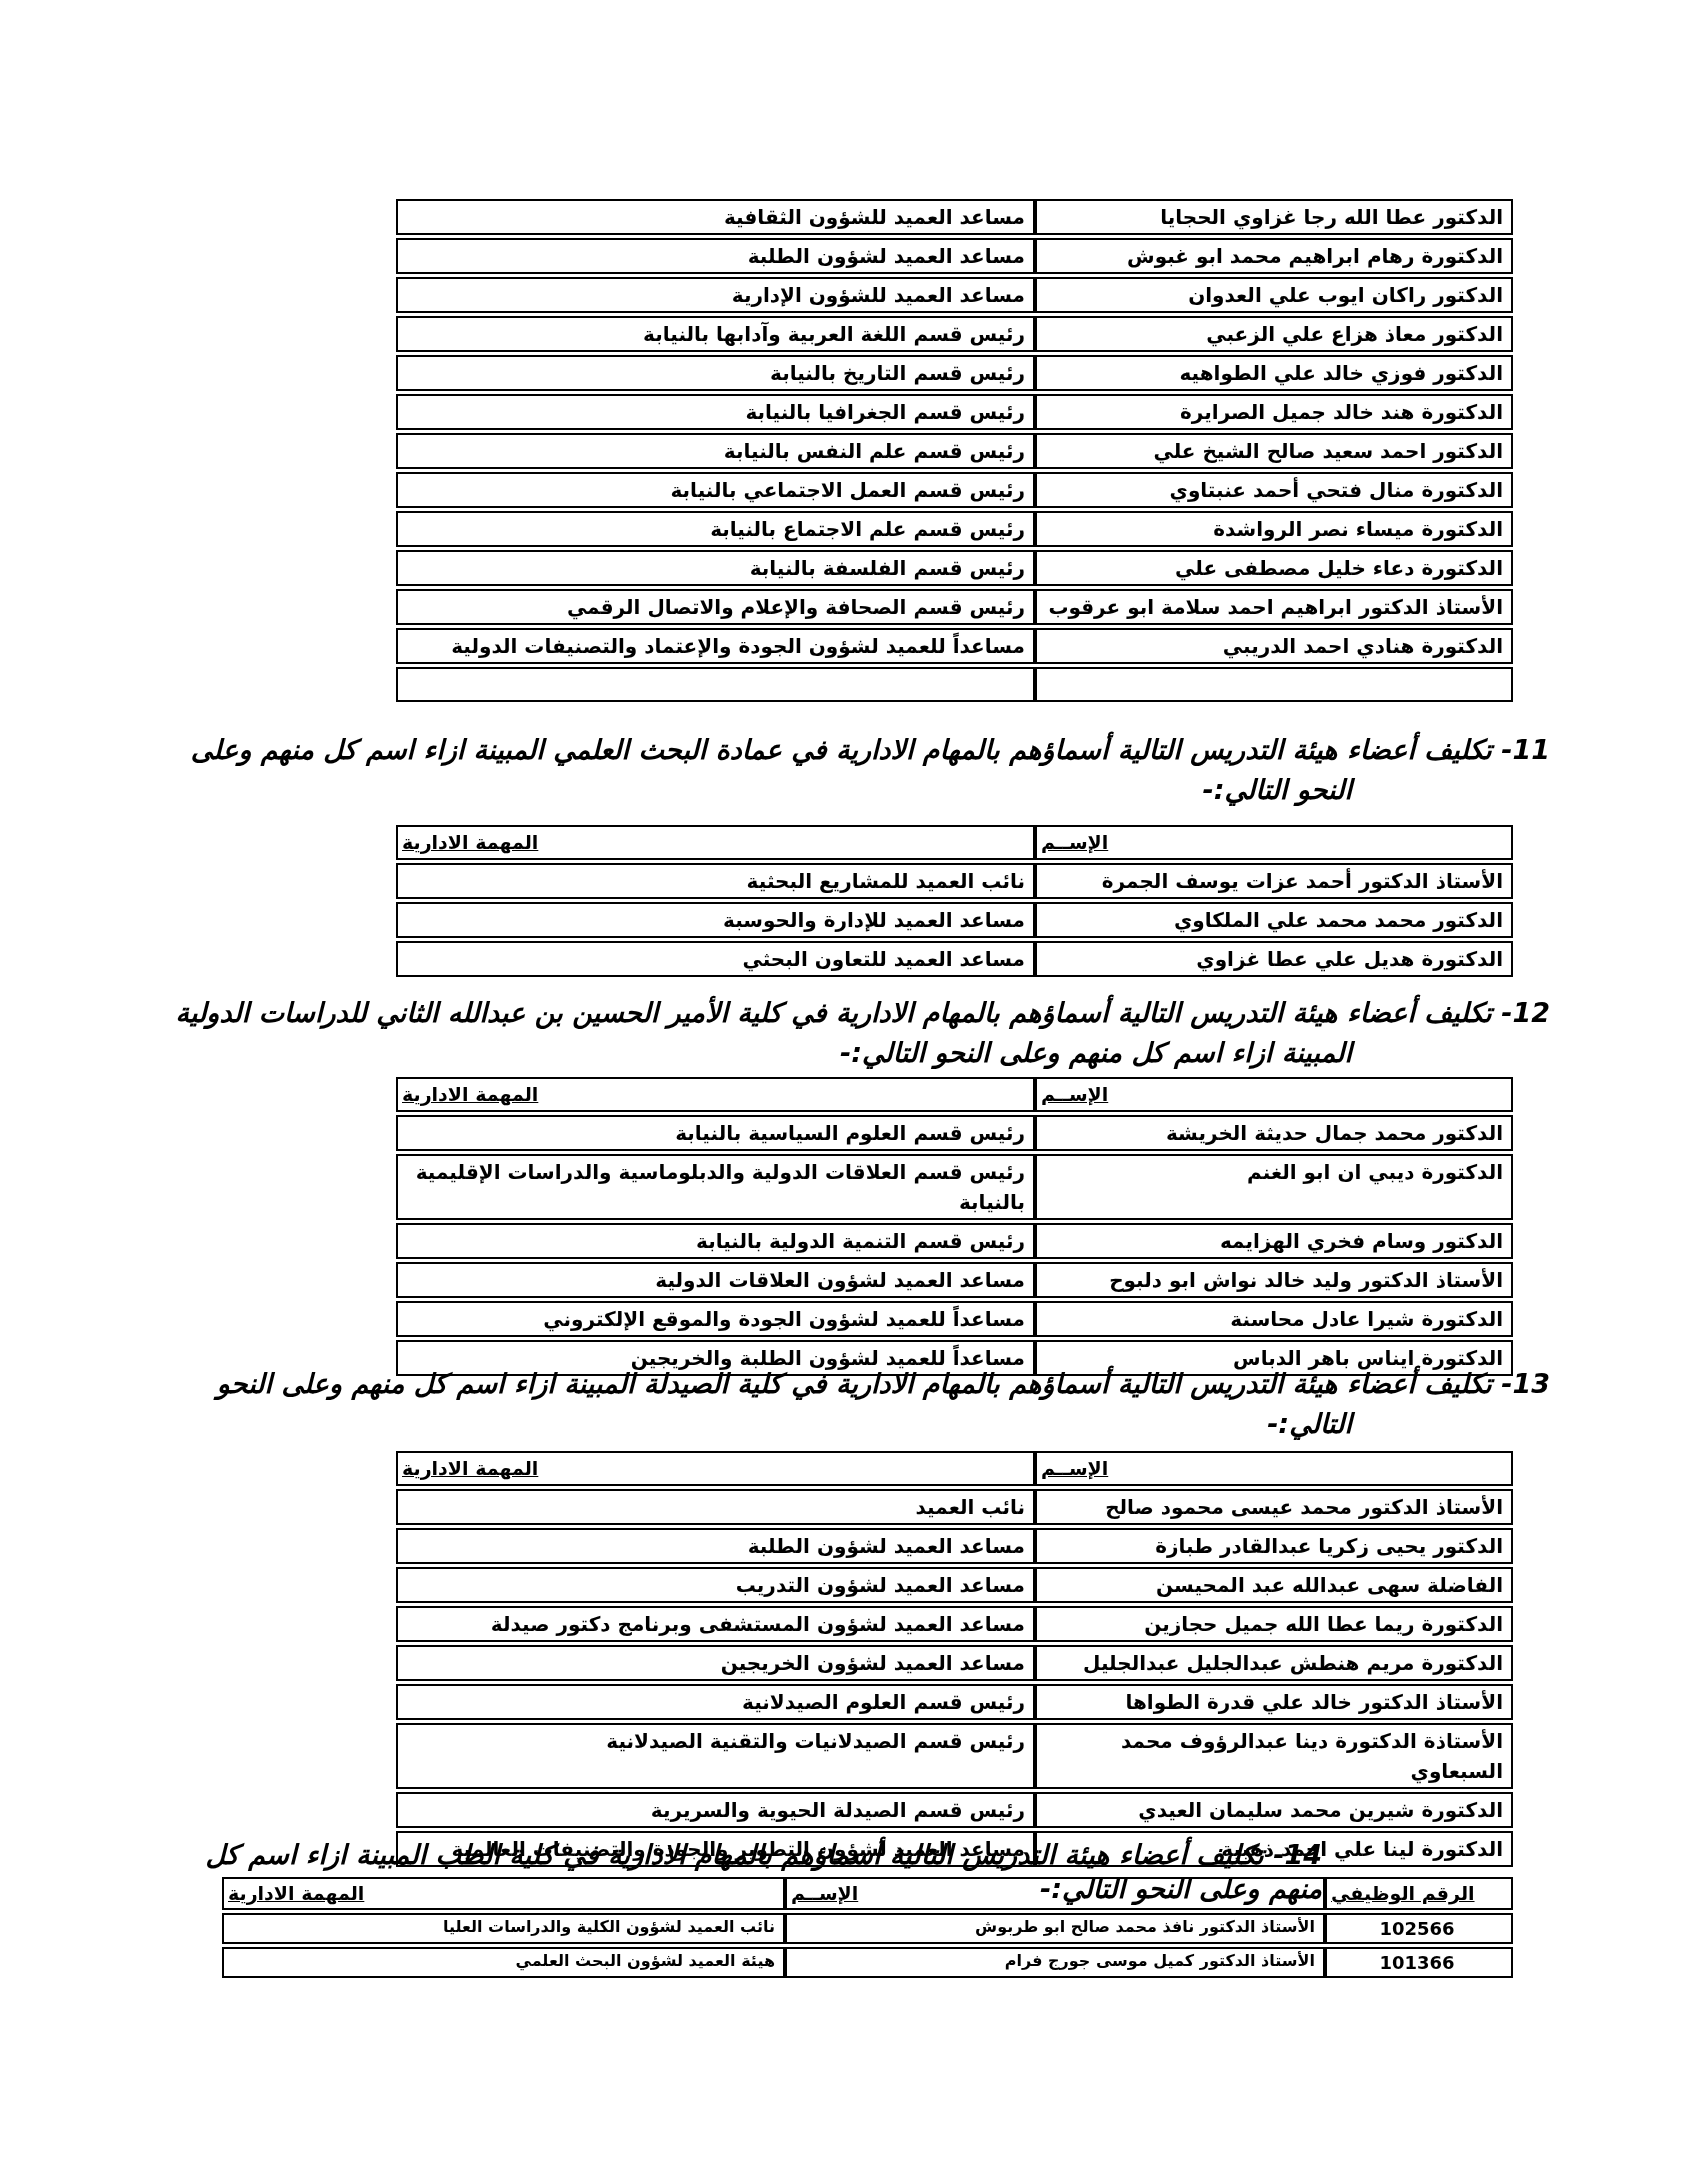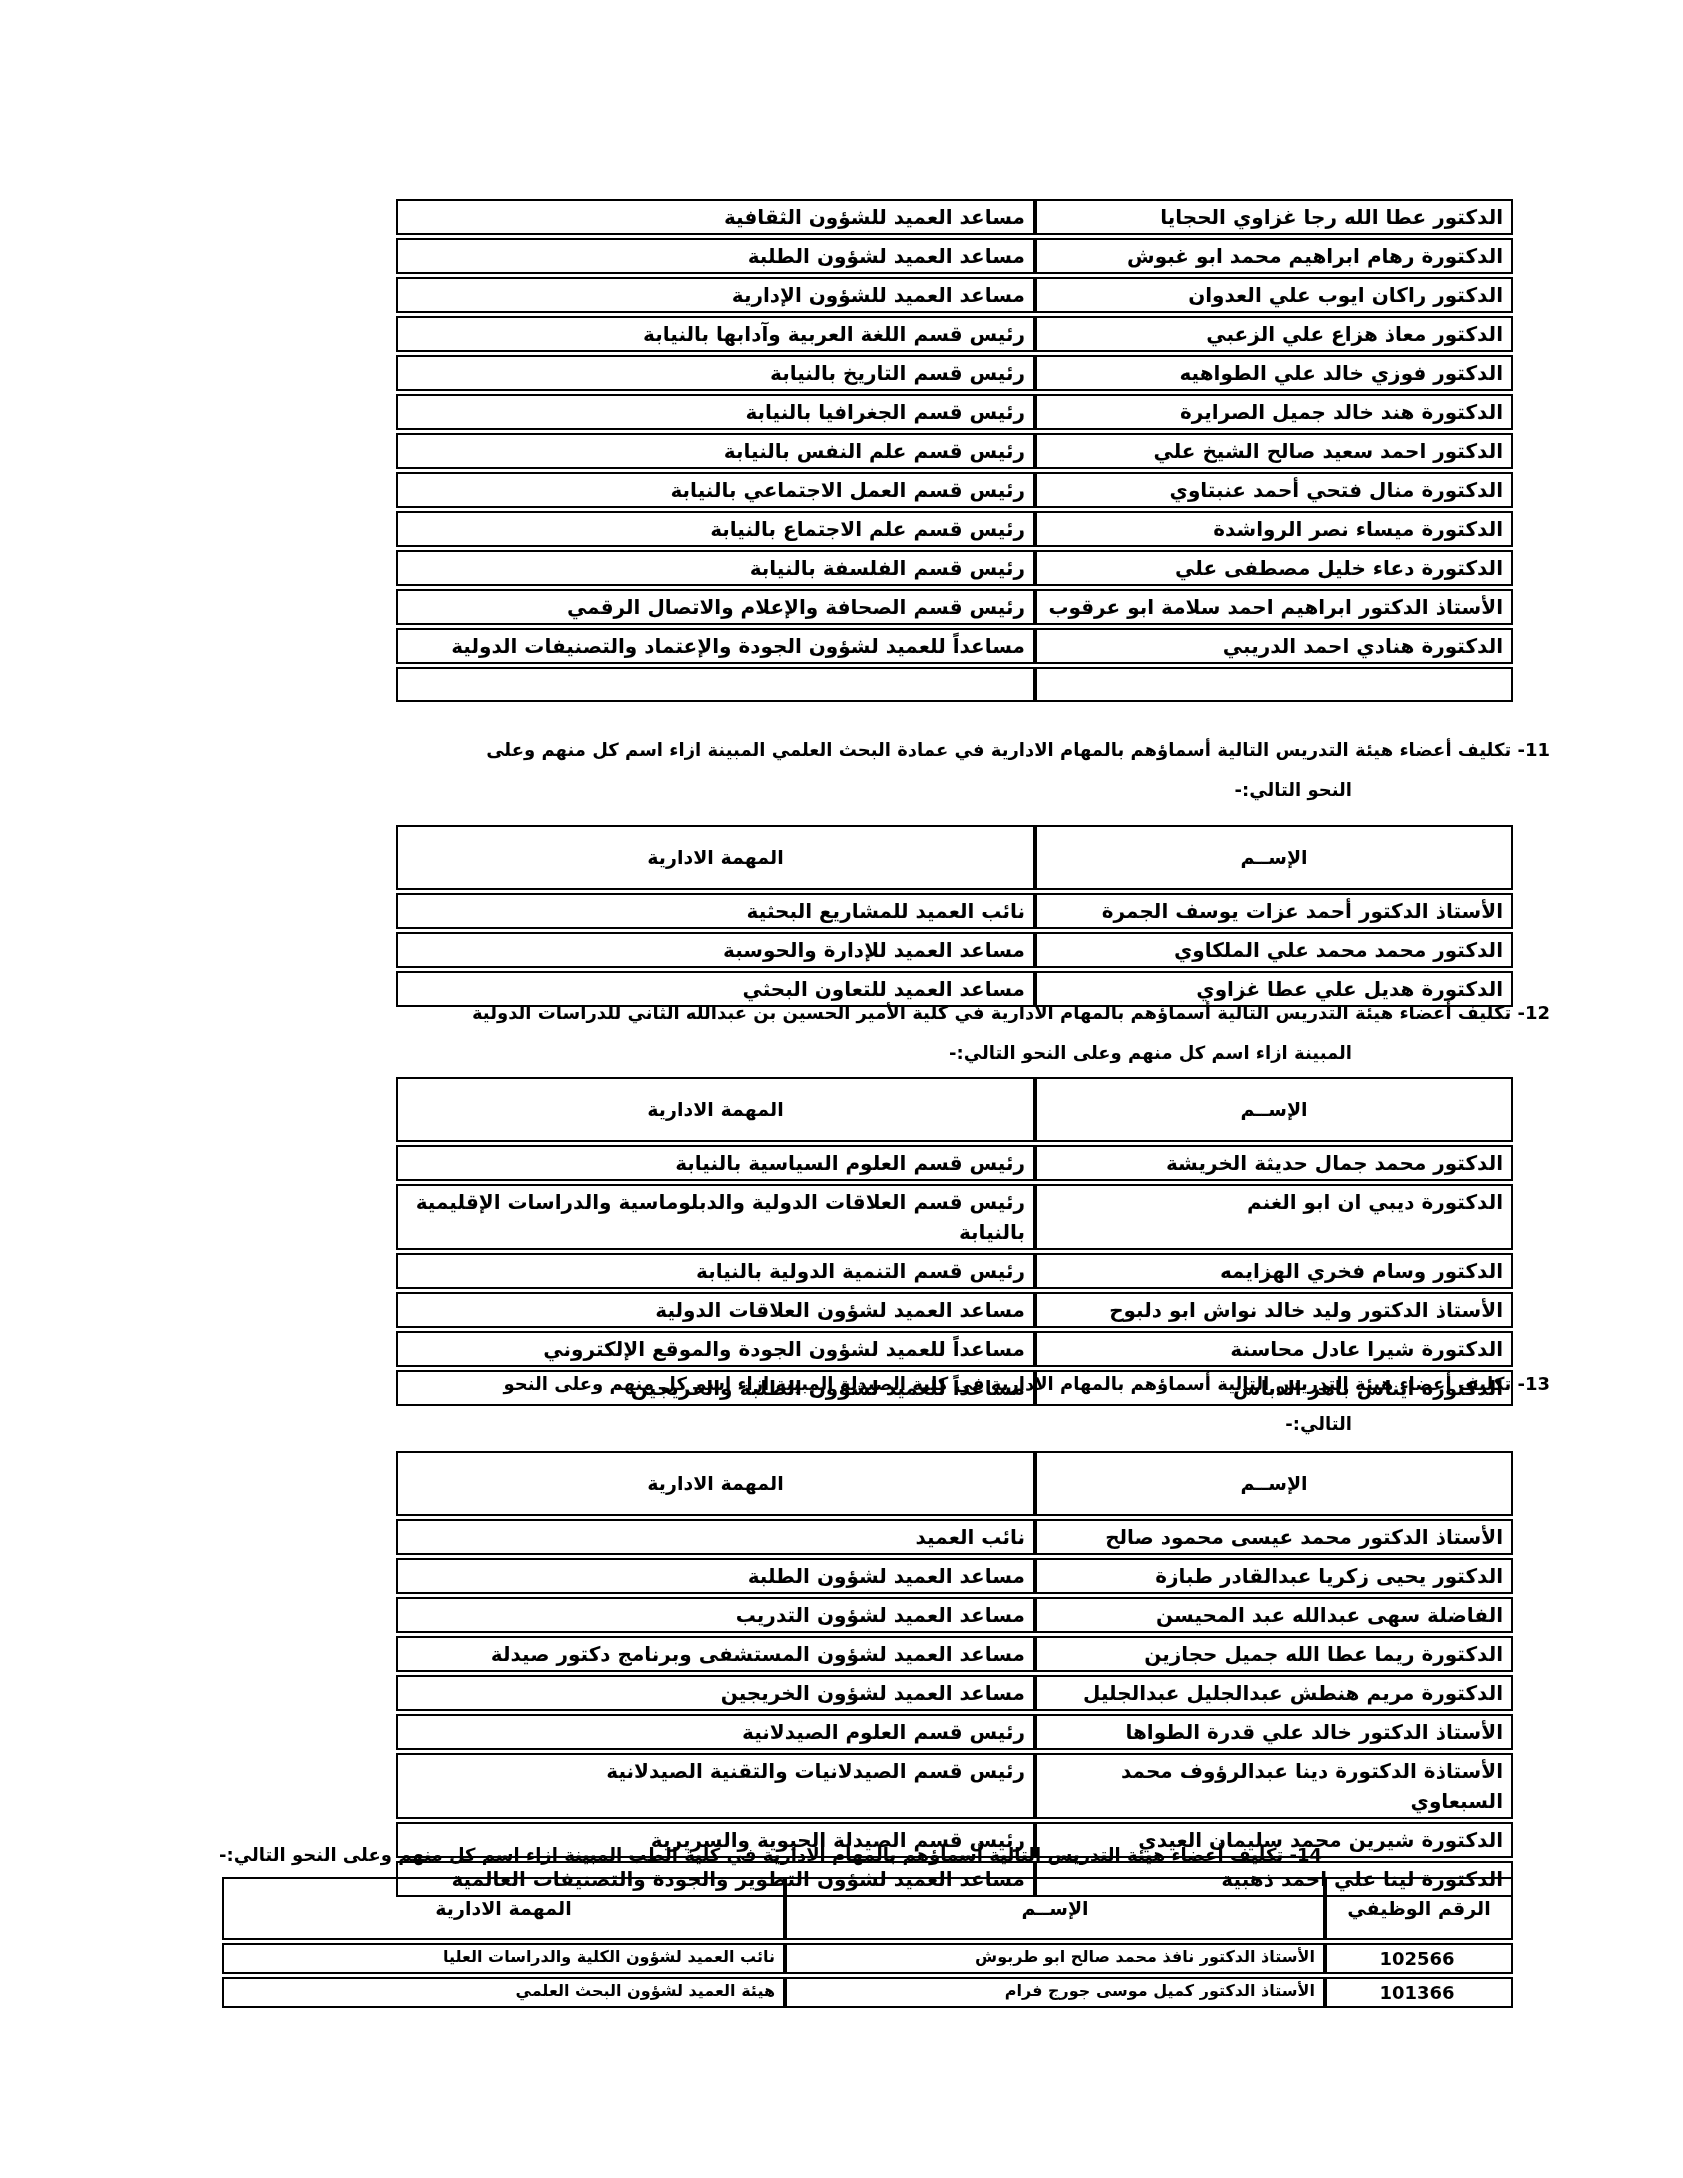--- a/index.html
+++ b/index.html
@@ -22,36 +22,38 @@
     border:2px solid #000;
     vertical-align:top;
     font-weight:bold;
     font-size:20px;
     line-height:1.5;
     padding:1px 8px 1px 4px;
     text-align:right;
     overflow:hidden;
   }
   table.t td.hd{
-    text-align:center;
+    text-align:left;
     font-size:19px;
-    padding:16px 4px;
+    padding:1px 4px;
+    text-decoration:underline;
   }
   table.t tr{height:35px;}
   table.t14 td{font-size:16px;line-height:1.4;}
   table.t14 tr{height:26px;}
   table.t14 tr.hrow{height:29px;}
   table.t14 td.num{text-align:center;font-size:18px;margin-top:8px;}
   .heading{
     position:absolute;
     direction:rtl;
     text-align:right;
     font-weight:bold;
-    font-size:18px;
+    font-size:27px;
     line-height:40px;
+    font-style:italic;
   }
   .heading .l2{margin-right:198px;}
   .heading.single{line-height:34px;}
 </style>
 </head>
 <body>
 
 <div class="page">
 
   <table class="t" style="top:196px;left:396px;width:1117px;">

